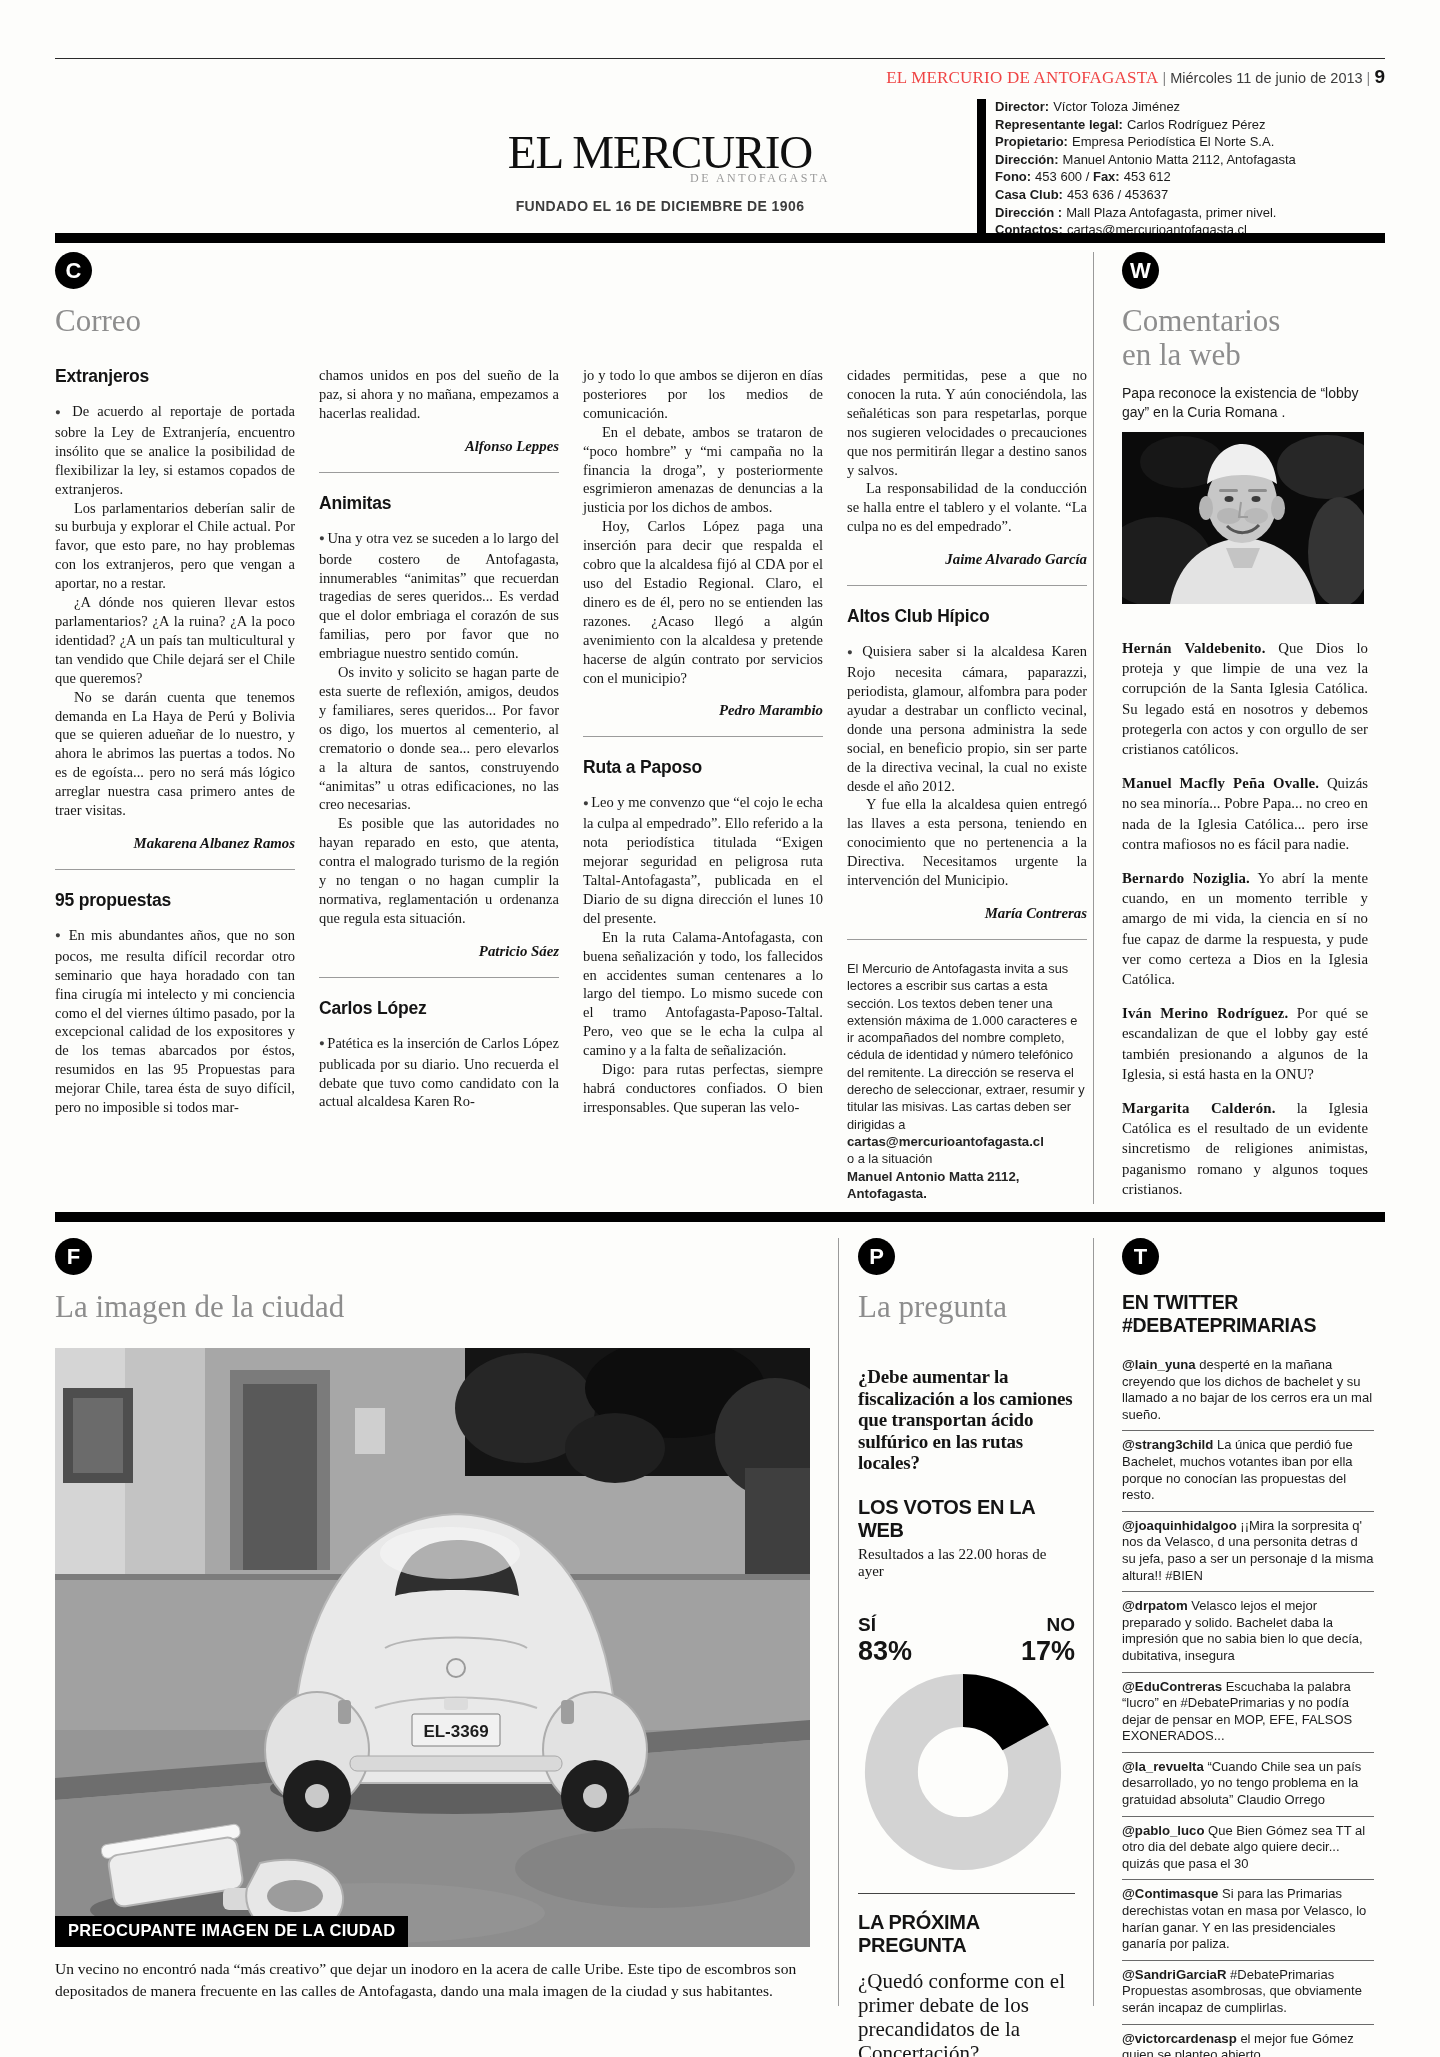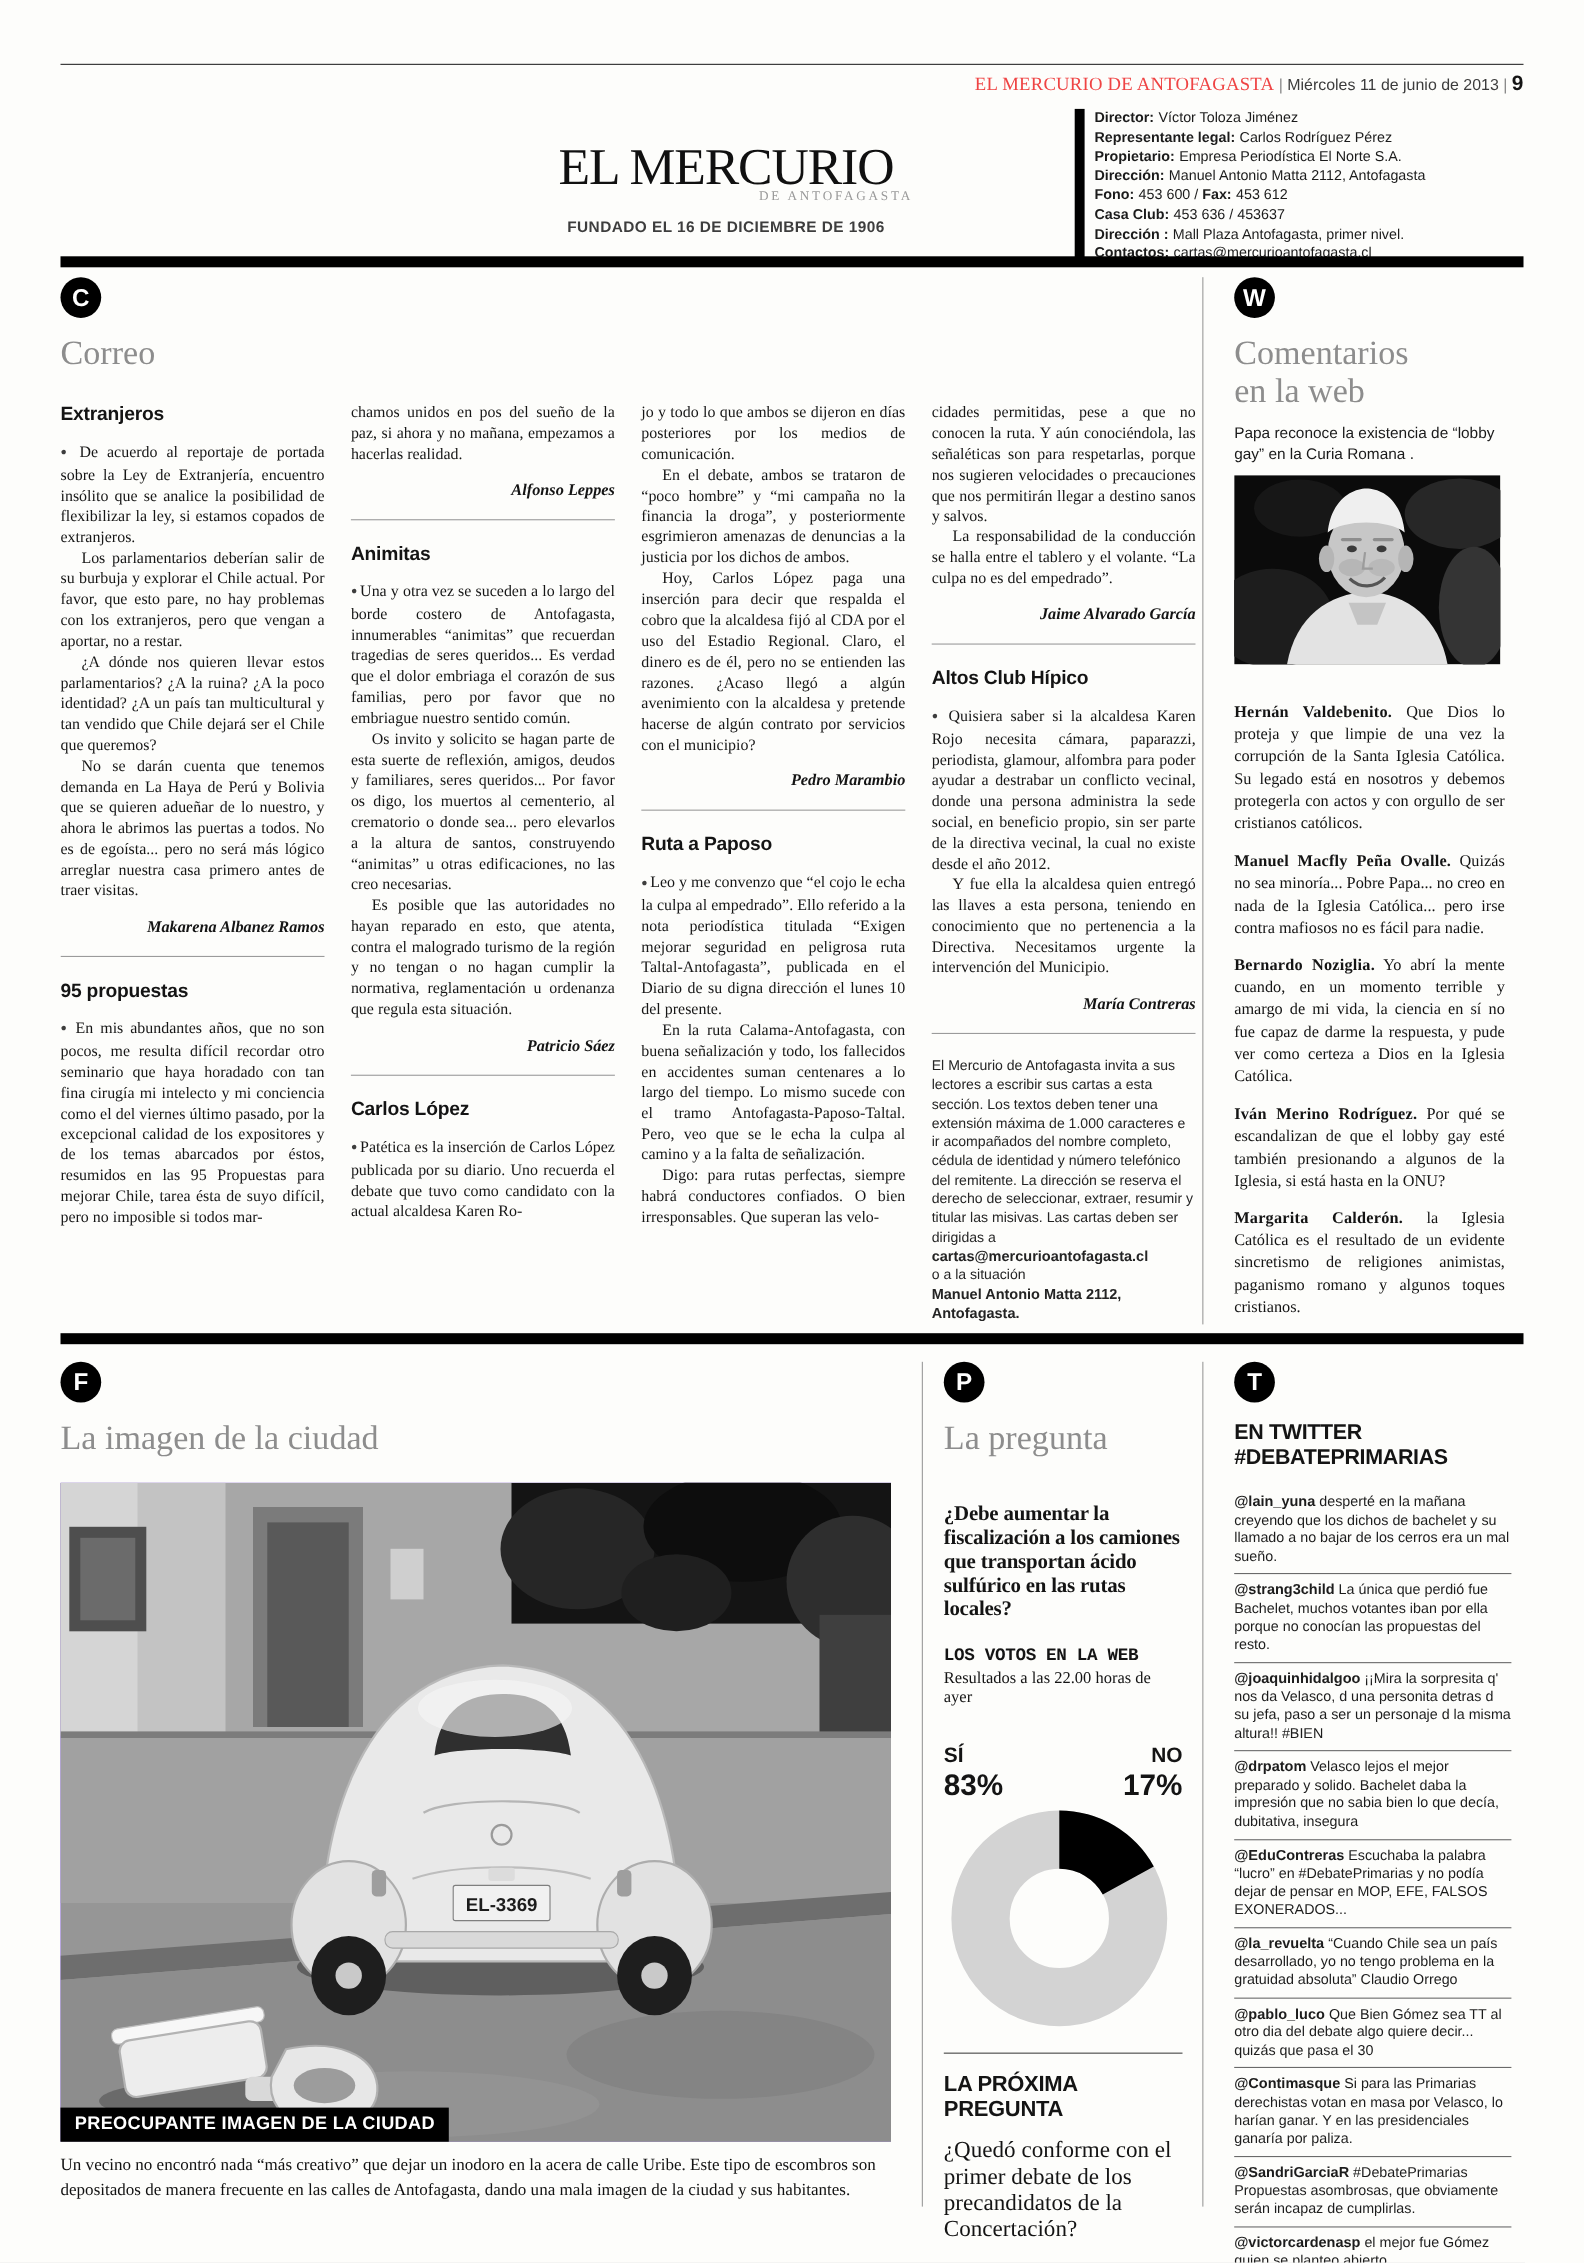--- a/index.html
+++ b/index.html
@@ -46,29 +46,29 @@
   .note .nb { font-weight:bold; font-size:13.2px; }
   
   .w-sec { position:absolute; left:1122px; top:252px; width:246px; }
   .w-sub { font-family:"Liberation Sans",sans-serif; font-size:14px; line-height:18.5px; margin-top:12px; color:#1a1a1a; }
   .pope { margin-top:11px; width:242px; height:172px; }
   .comments { margin-top:34px; }
   .cmt { font-size:14.8px; line-height:20.2px; text-align:justify; margin-bottom:14px; }
   .cmt b { letter-spacing:.2px; }
   
   .f-sec { position:absolute; left:55px; top:1238px; width:756px; }
-  .photo { position:relative; margin-top:24px; width:755px; height:599px; background:#8b5cf6; }
+  .photo { position:relative; margin-top:24px; width:755px; height:599px; background:#be185d; }
   .photo svg { display:block; }
   .photo-bar { position:absolute; left:0; bottom:0; background:#000; color:#fff;
                font-family:"Liberation Sans",sans-serif; font-weight:bold; font-size:16.5px;
                letter-spacing:.3px; padding:5px 13px 7px; }
   .f-caption { margin-top:11px; font-size:15.5px; line-height:22px; color:#111; width:755px; }
   .p-sec { position:absolute; left:858px; top:1238px; width:217px; }
   .p-q { margin-top:42px; font-weight:bold; font-size:19px; line-height:21.5px; letter-spacing:-.2px; }
-  .votes-t { margin-top:22px; font-family:Liberation Mono, monospace; font-weight:bold; font-size:16px; letter-spacing:-.3px; }
+  .votes-t { margin-top:22px; font-family:Liberation Sans, sans-serif; font-weight:bold; font-size:20px; letter-spacing:-.3px; }
   .votes-s { font-size:15px; margin-top:4px; }
   .vote-row { margin-top:34px; display:flex; justify-content:space-between;
               font-family:"Liberation Sans",sans-serif; font-weight:bold; }
   .vote-lbl { font-size:19px; }
   .vote-val-row { display:flex; justify-content:space-between; font-family:"Liberation Sans",sans-serif; font-weight:bold; }
   .vote-val { font-size:27px; }
   .donut { width:210px; height:206px; margin-top:2px; }
   .next-rule { border:0; border-top:1px solid #444; margin:14px 0 0; }
   .next-t { margin-top:17px; font-family:"Liberation Sans",sans-serif; font-weight:bold; font-size:20px; letter-spacing:-.3px; }
   .next-q { margin-top:12px; font-size:21px; line-height:24px; }

